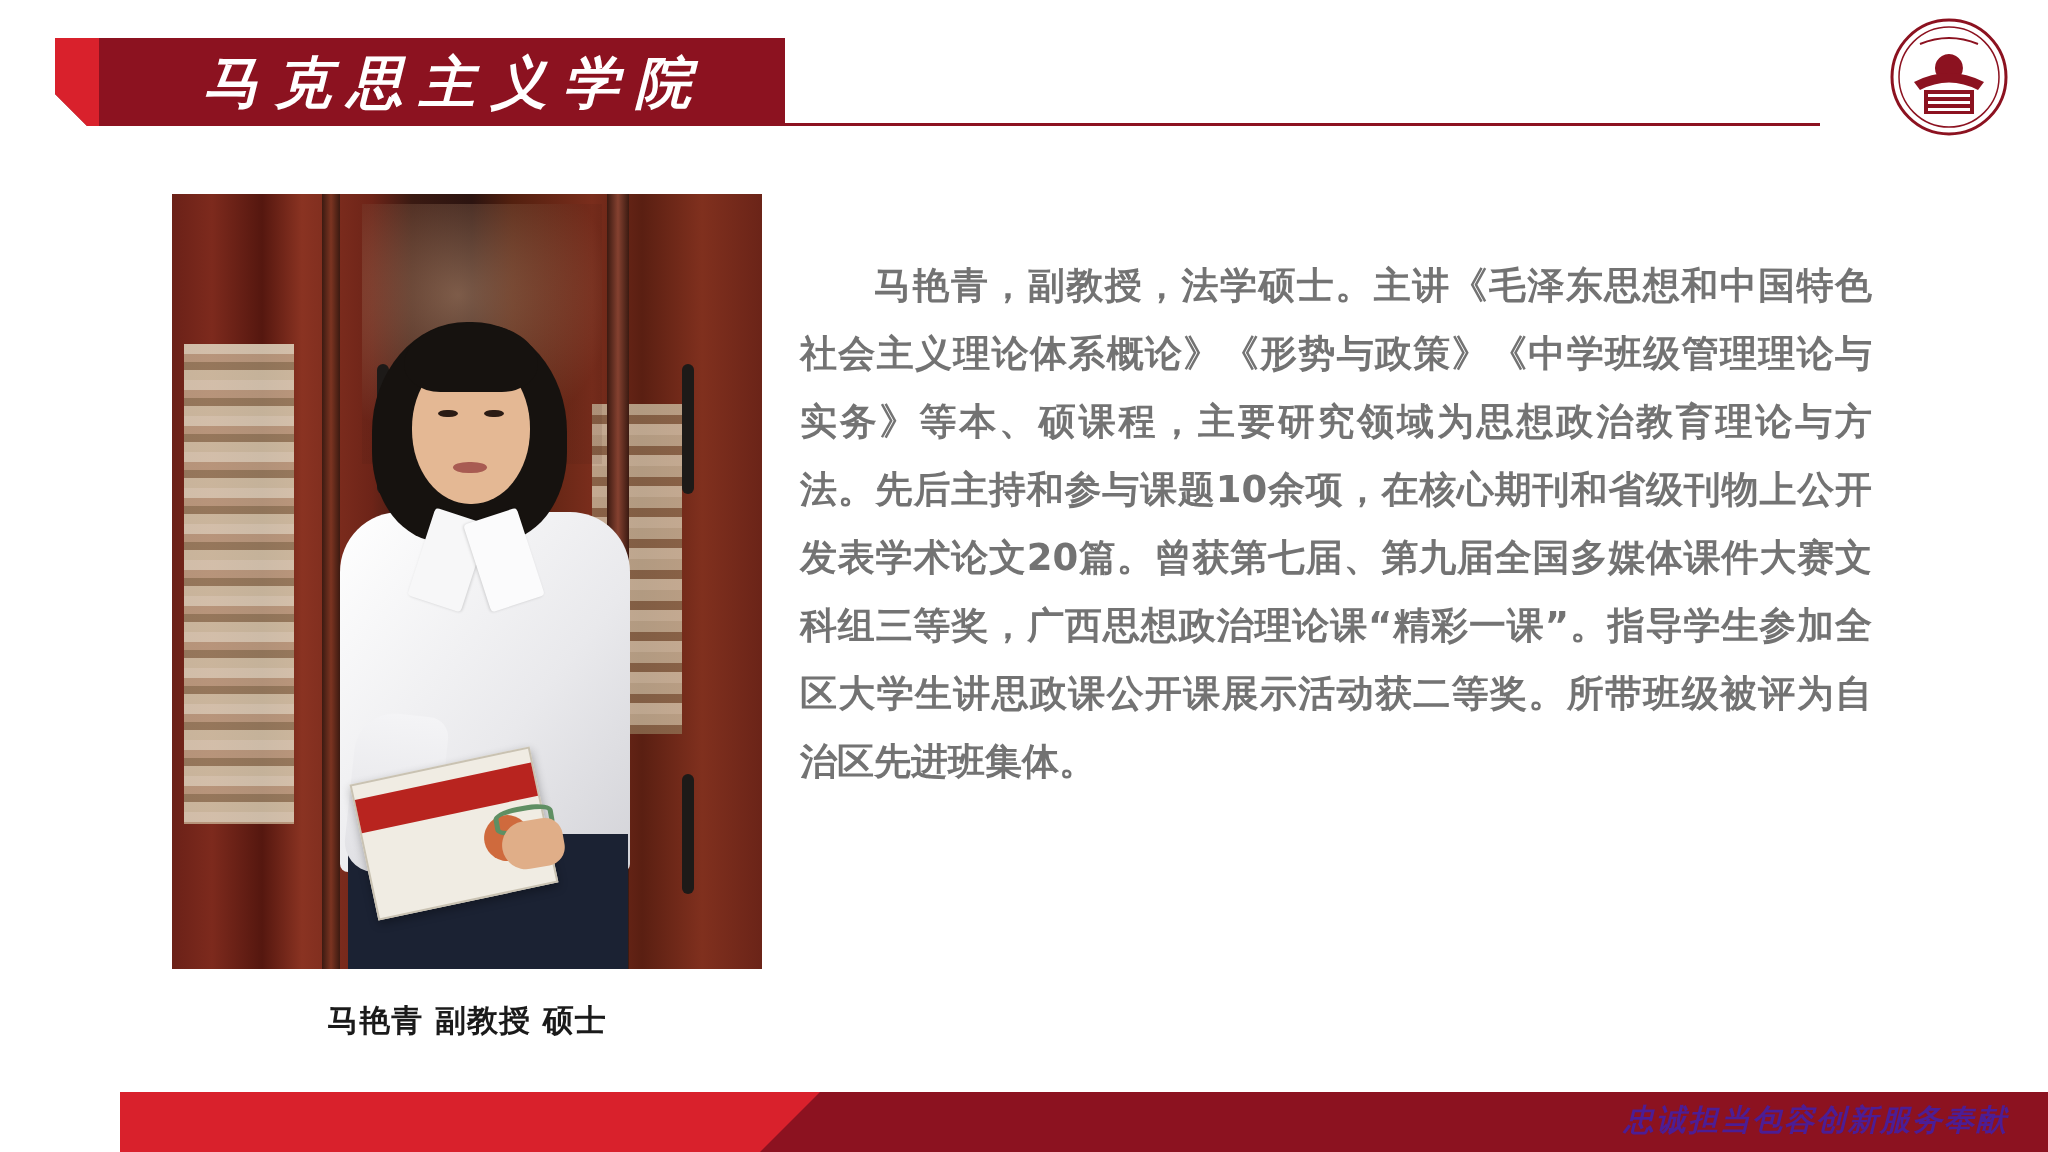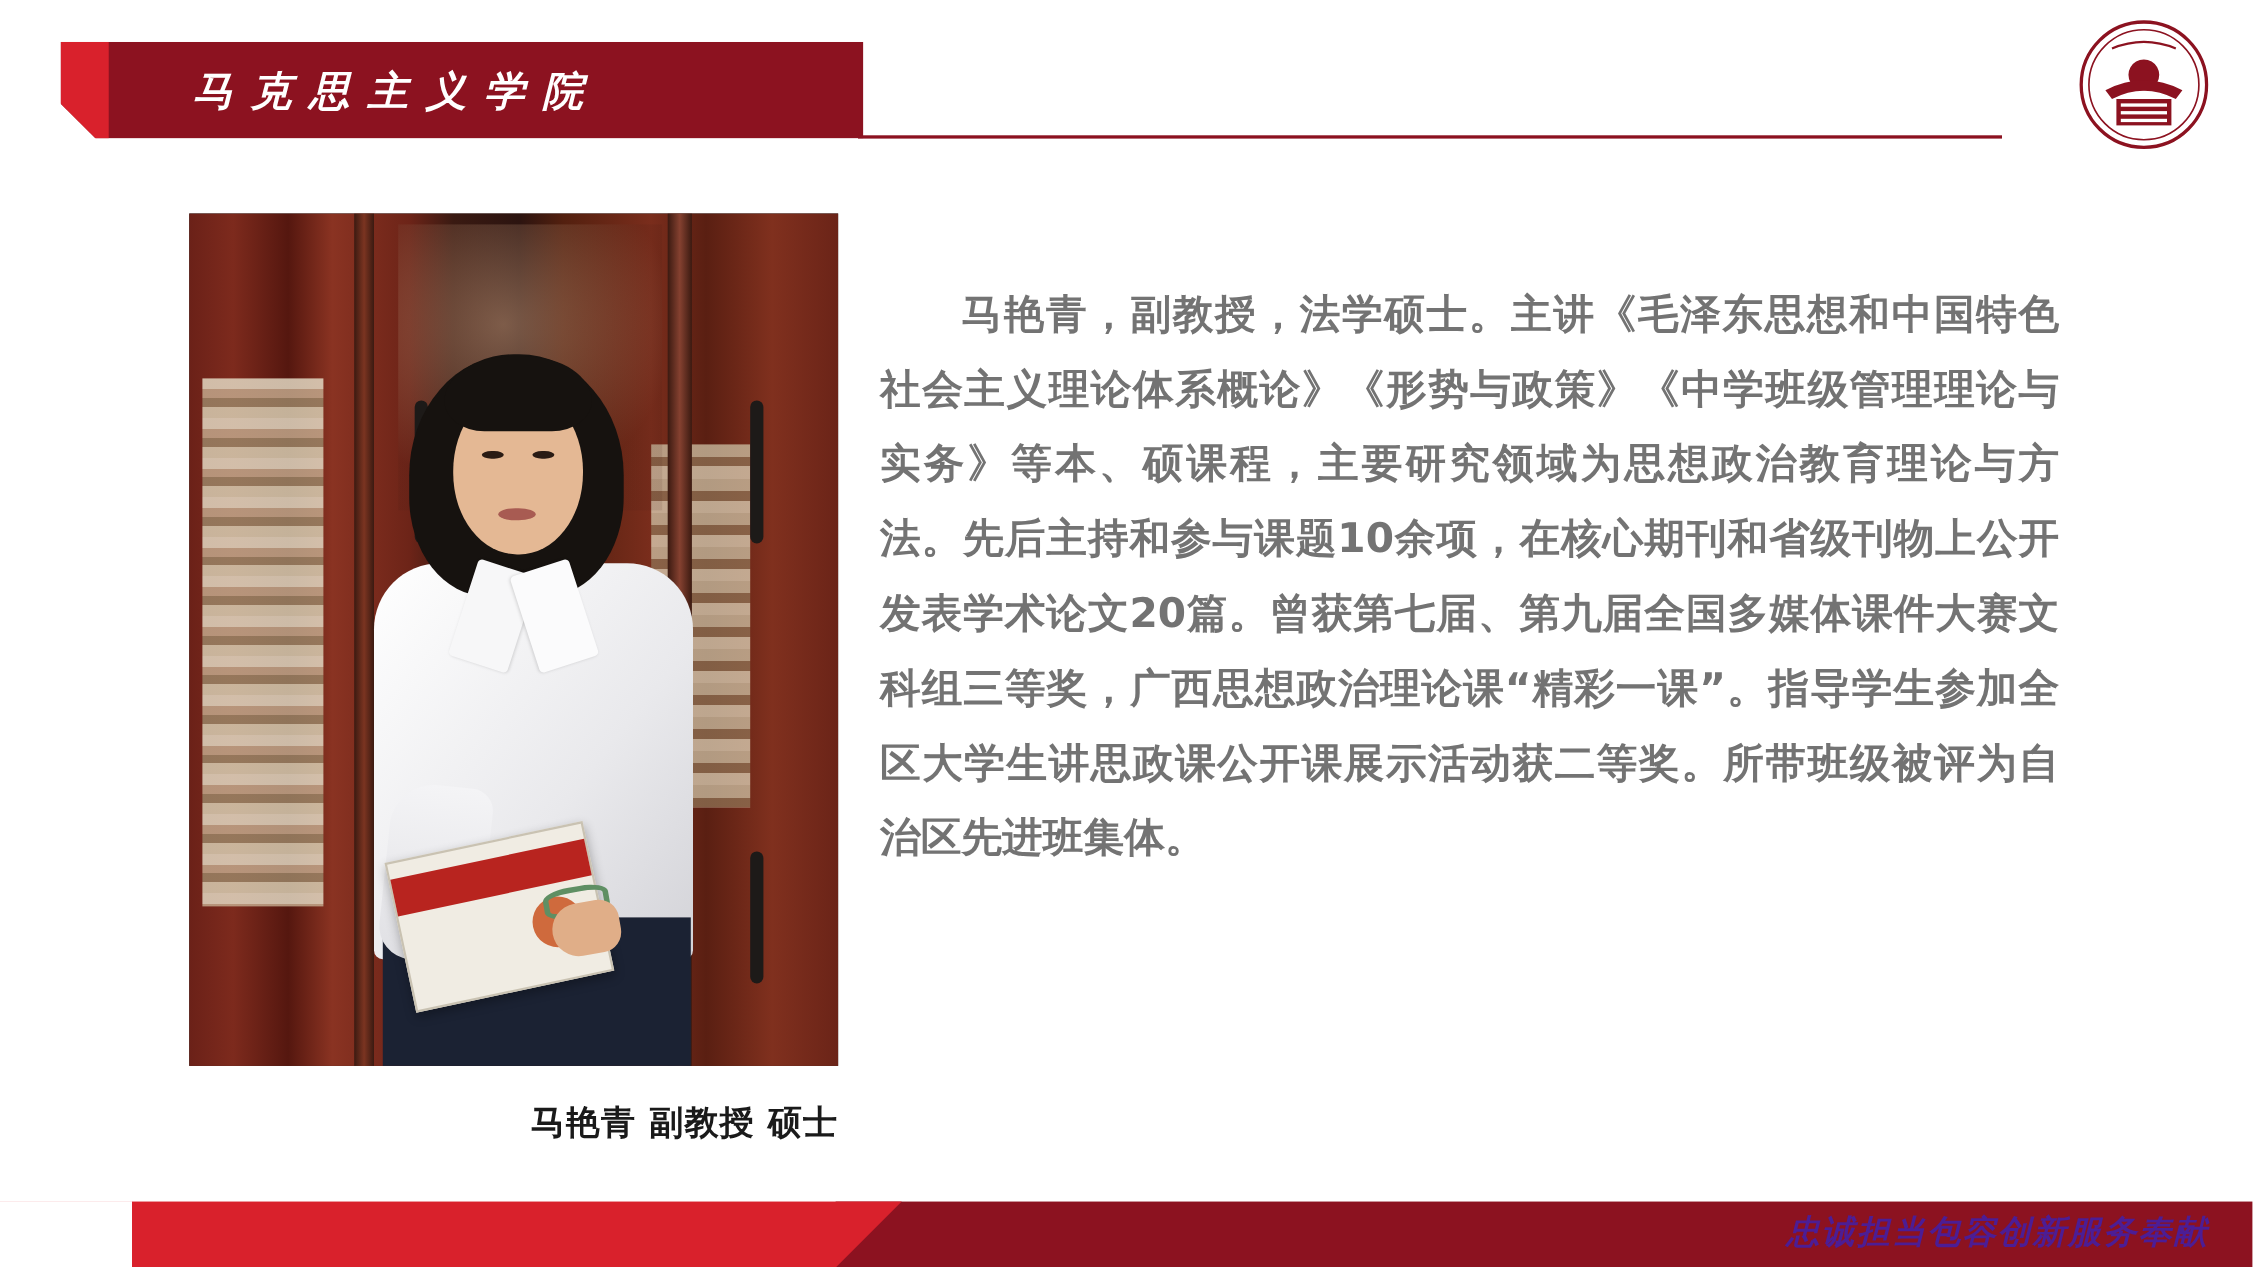--- a/index.html
+++ b/index.html
@@ -42,26 +42,27 @@
     clip-path: polygon(0 0, 44px 0, 44px 88px, 32px 88px, 0 56px);
   }
   .header-title {
     position: absolute;
     left: 175px;
     top: 50px;
     width: 560px;
     height: 64px;
     color: #ffffff;
     font-family: "DejaVu Serif", "Liberation Serif", serif;
-    font-size: 37px;
+    font-size: 56px;
     font-weight: bold;
     font-style: italic;
     letter-spacing: 16px;
     line-height: 64px;
     white-space: nowrap;
+    text-align: center;
   }
   .header-rule {
     position: absolute;
     left: 780px;
     top: 123px;
     width: 1040px;
     height: 3px;
     background: #8c1220;
   }
   .header-rule-left {
@@ -232,21 +233,21 @@
     position: absolute; left: 322px; top: 612px; width: 50px; height: 18px;
     border: 5px solid #5f8f63; border-radius: 25px/9px; transform: rotate(-10deg);
   }
 
   
   .caption {
     position: absolute;
     left: 172px;
     top: 1000px;
     width: 590px;
-    text-align: right;
+    text-align: center;
     font-family: "DejaVu Sans", "Liberation Sans", sans-serif;
     font-size: 31px;
     font-weight: bold;
     color: #1a1a1a;
     letter-spacing: 1px;
   }
 
   
   .bio {
     position: absolute;

